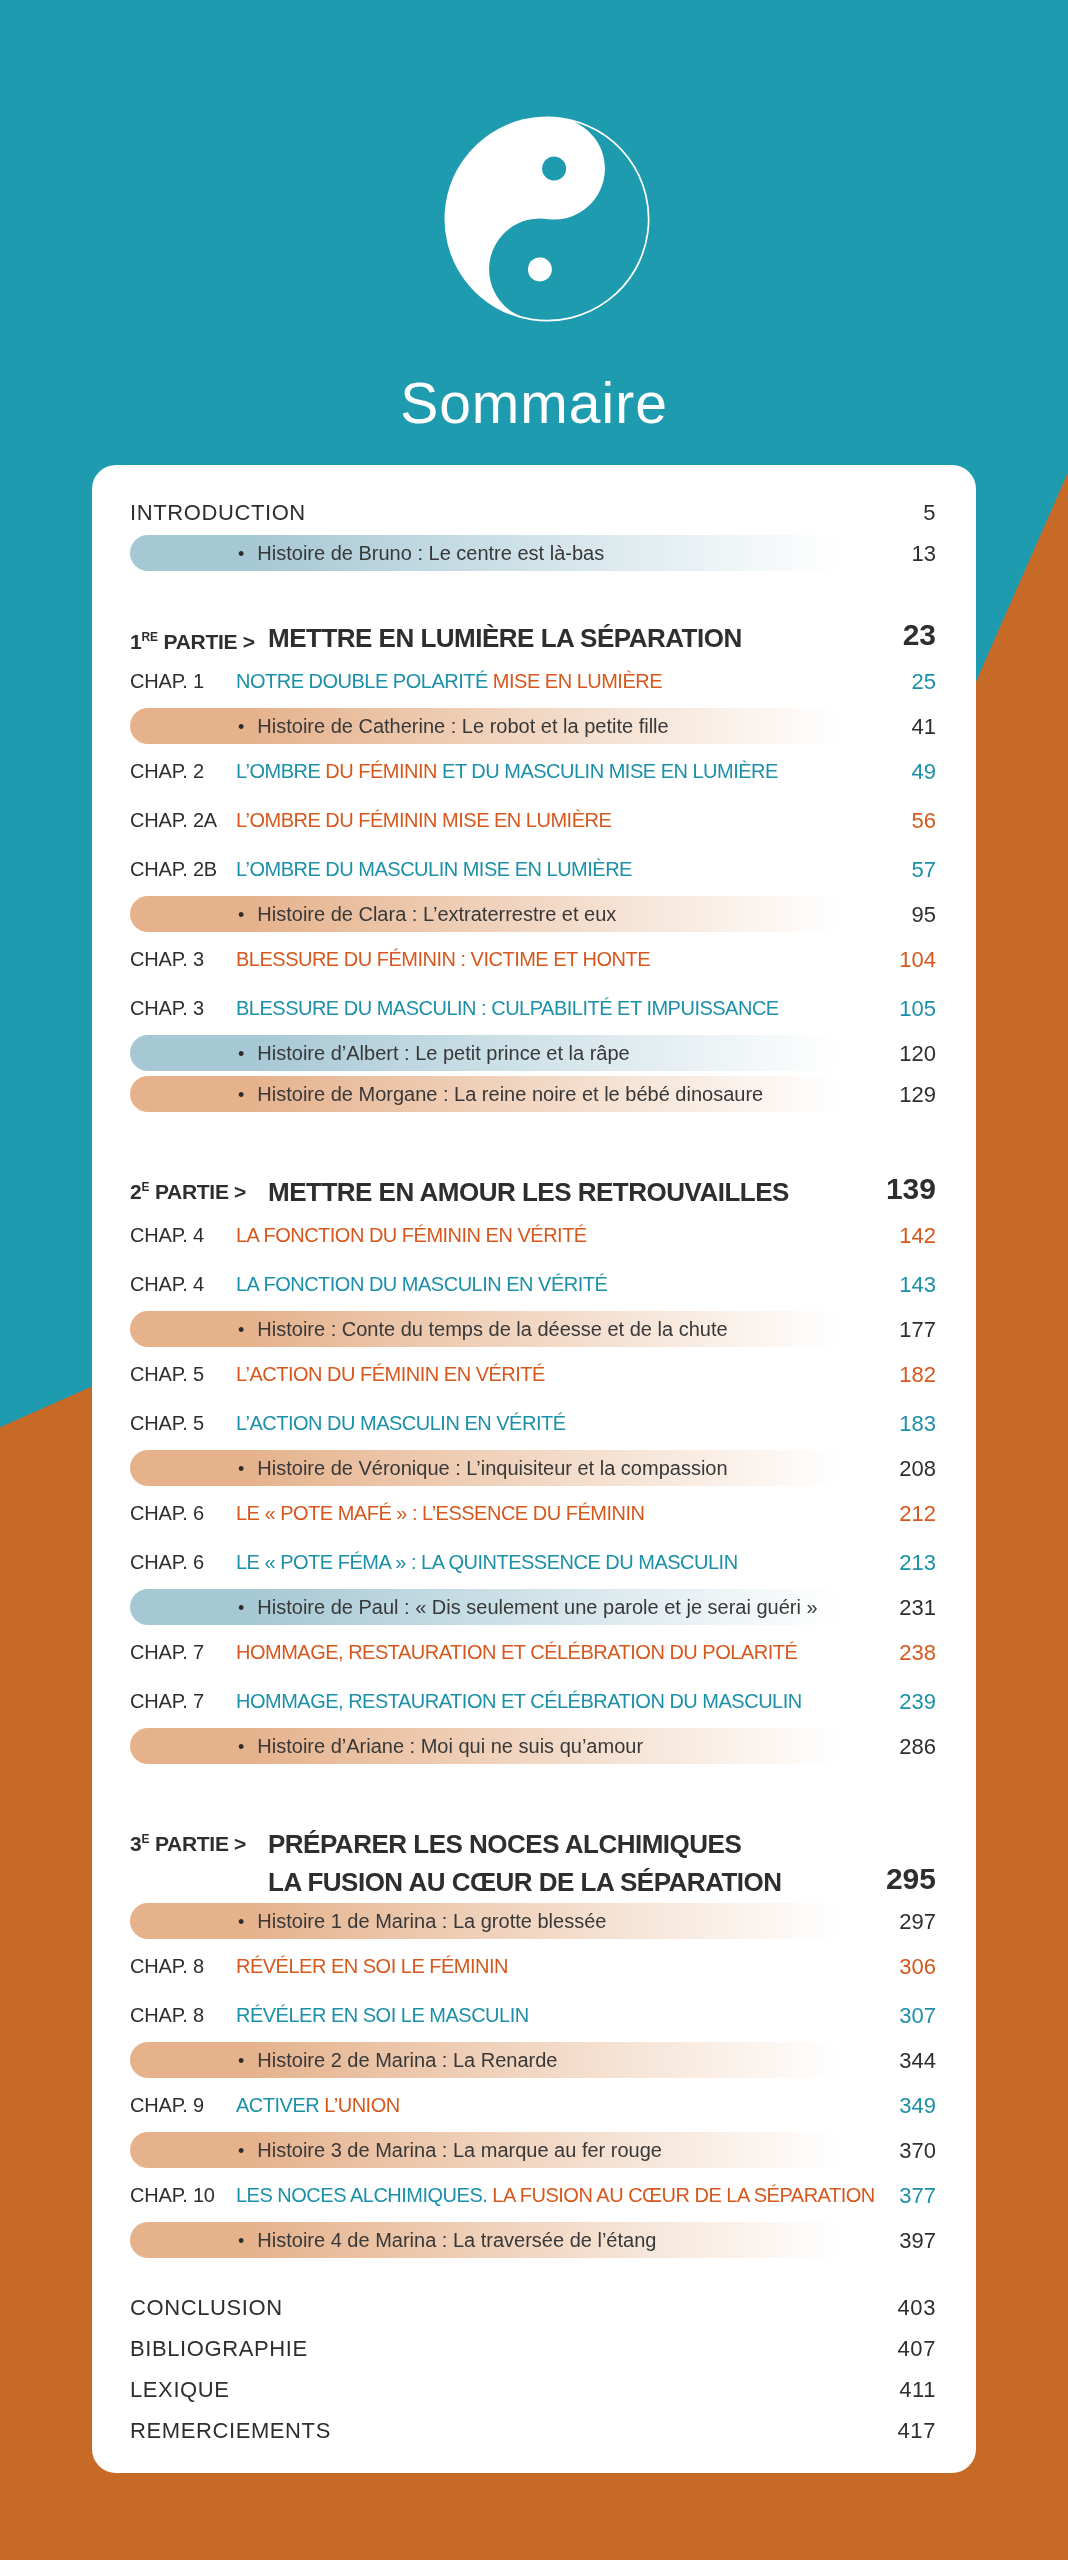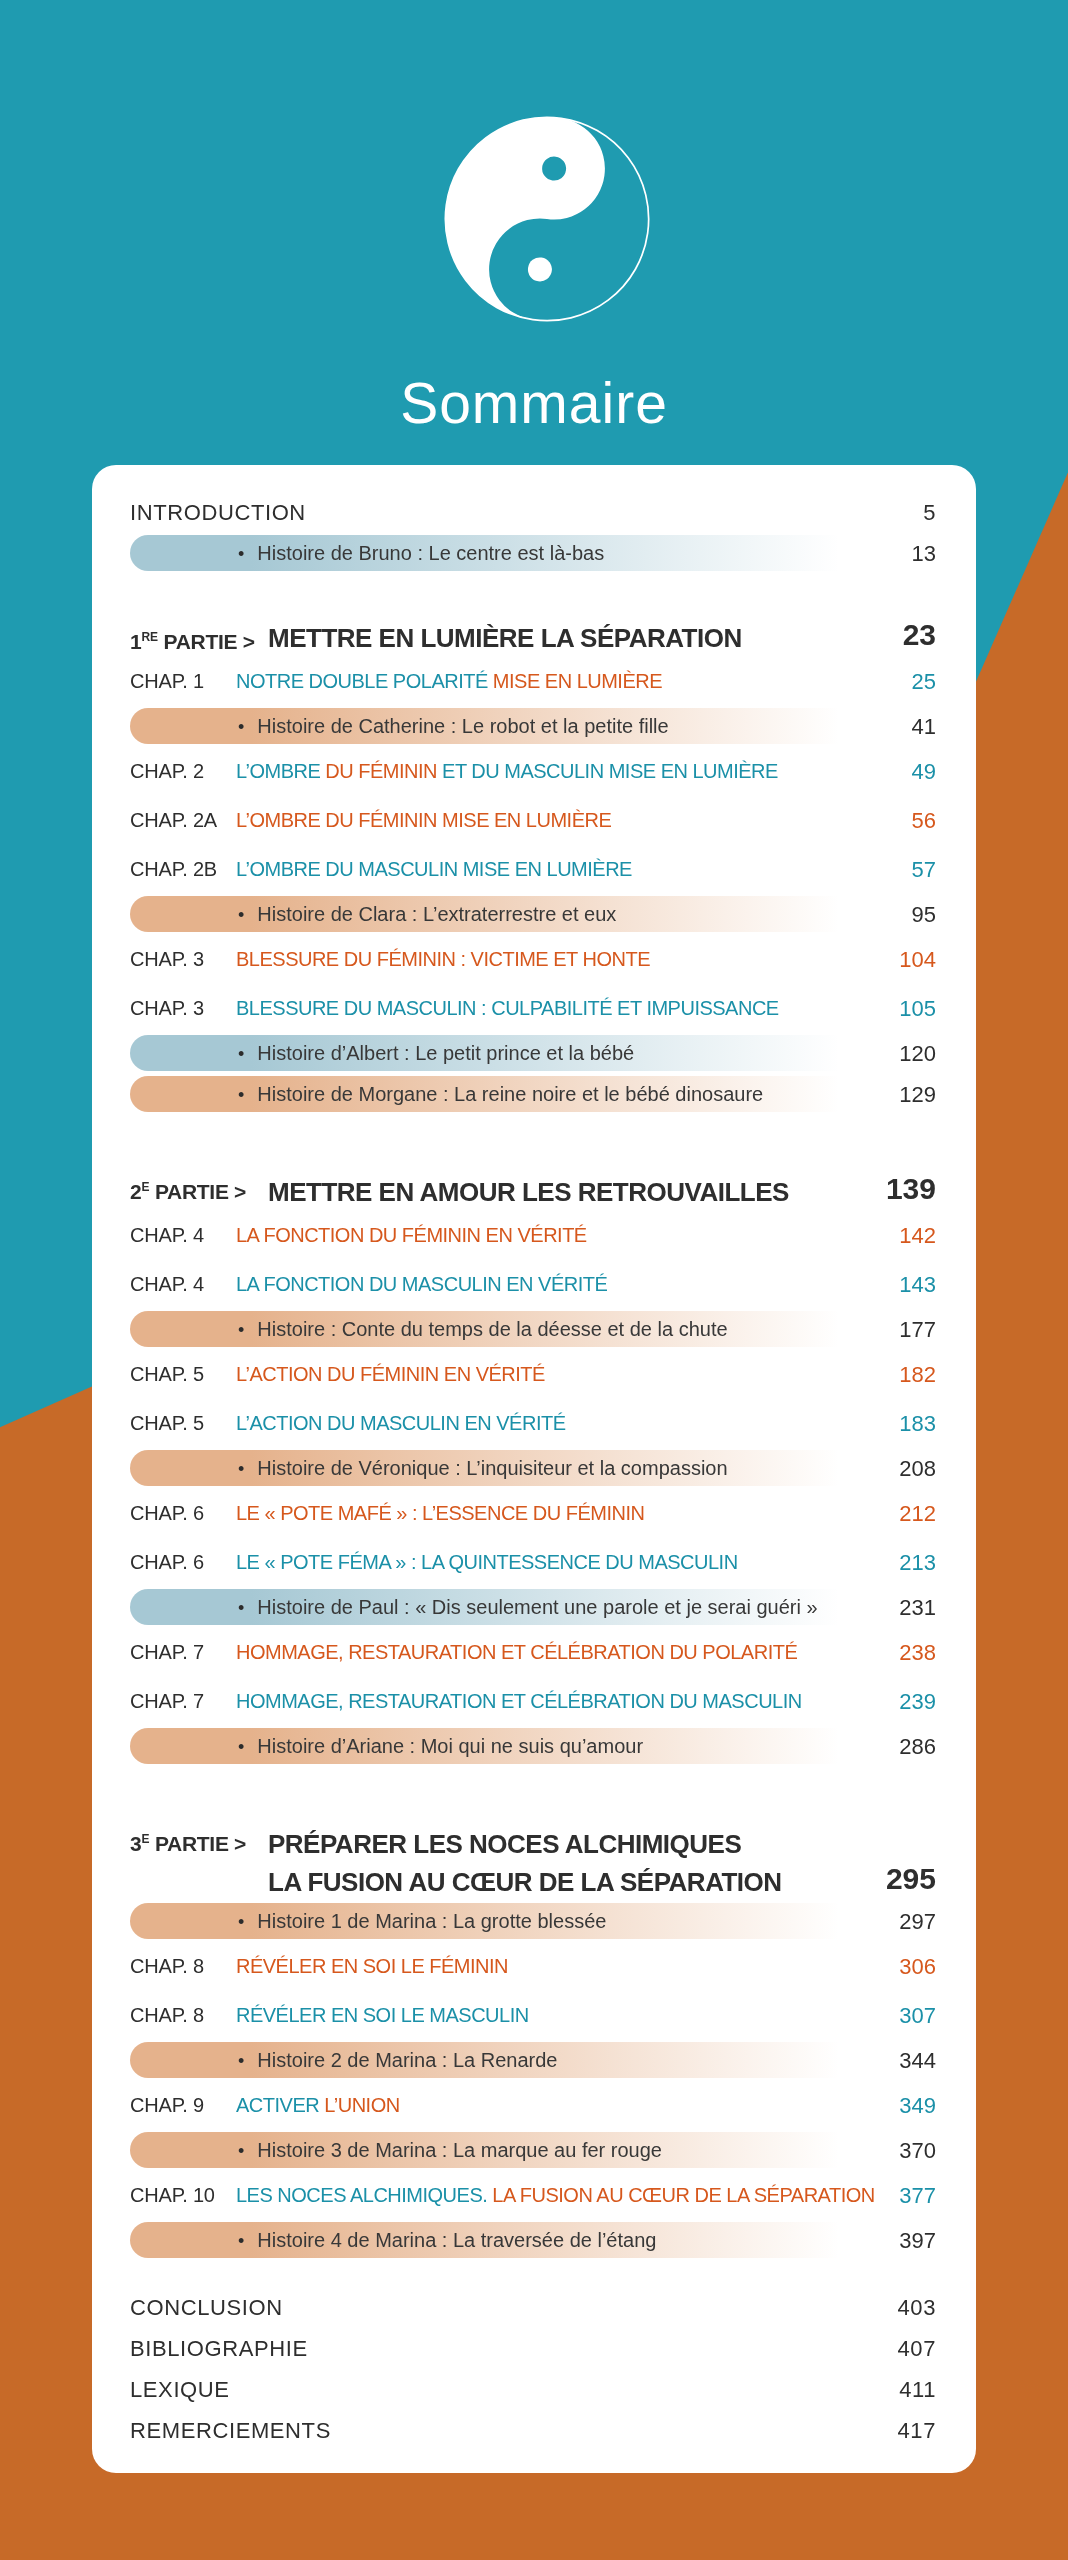--- a/index.html
+++ b/index.html
@@ -118,21 +118,21 @@
         <span class="ttl"><span class="seg orange">BLESSURE DU FÉMININ : VICTIME ET HONTE</span></span>
         <span class="pg orange">104</span>
       </div>
       <div class="row chapter">
         <span class="lbl">CHAP. 3</span>
         <span class="ttl"><span class="seg teal">BLESSURE DU MASCULIN : CULPABILITÉ ET IMPUISSANCE</span></span>
         <span class="pg teal">105</span>
       </div>
       <div class="row pill-row" style="--pc: #A6C8D4; --pct: #A6C8D400;">
         <div class="pillbar"></div>
-        <span class="pill-text"><span class="bullet">•</span><span>Histoire d’Albert : Le petit prince et la bébé</span></span>
+        <span class="pill-text"><span class="bullet">•</span><span>Histoire d’Albert : Le petit prince et la râpe</span></span>
         <span class="pg">120</span>
       </div>
       <div class="row pill-row" style="--pc: #E5B28C; --pct: #E5B28C00;">
         <div class="pillbar"></div>
         <span class="pill-text"><span class="bullet">•</span><span>Histoire de Morgane : La reine noire et le bébé dinosaure</span></span>
         <span class="pg">129</span>
       </div>
       <div class="row part">
         <span class="prefix"><span>2</span><sup>E</sup> PARTIE &gt;</span>
         <span class="lines">METTRE EN AMOUR LES RETROUVAILLES</span>

